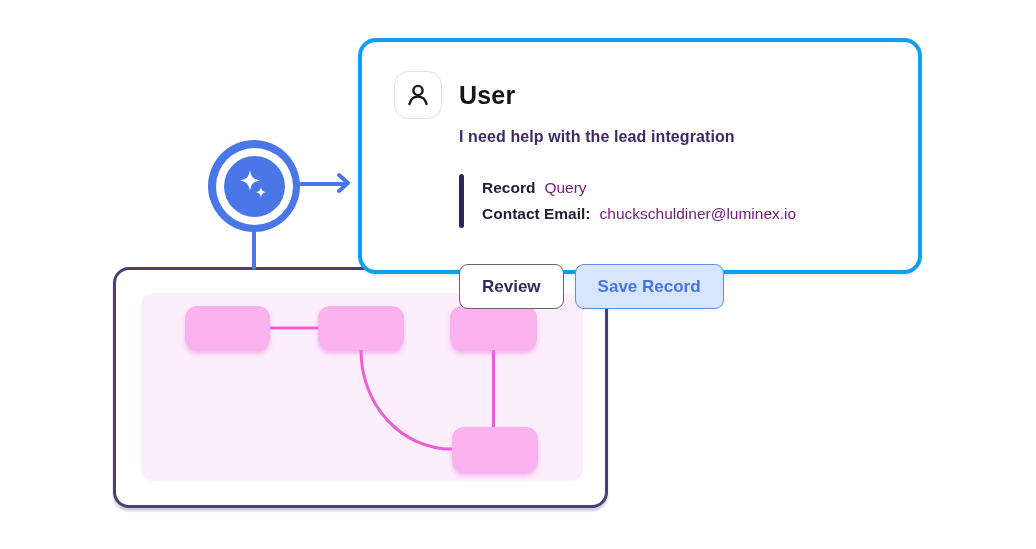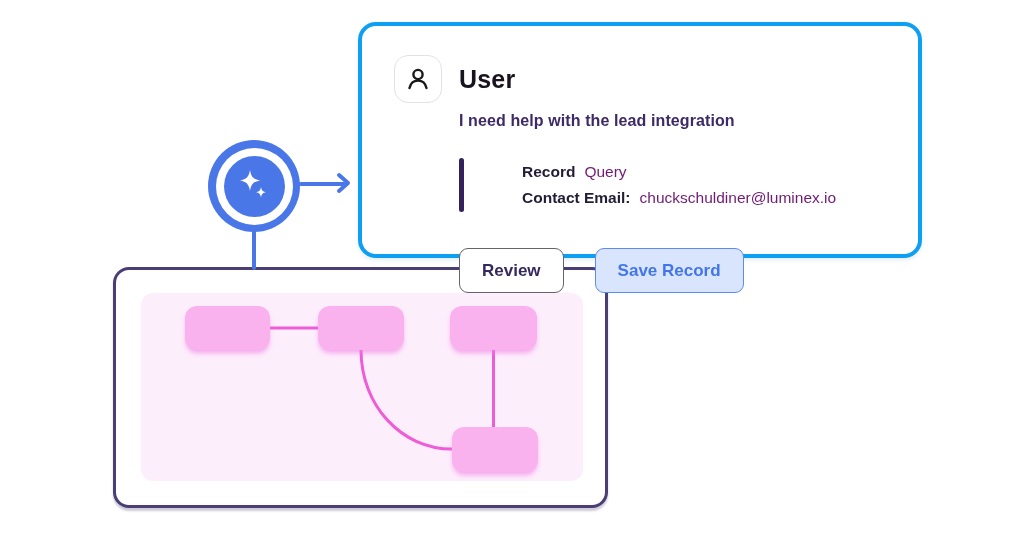--- a/index.html
+++ b/index.html
@@ -51,54 +51,54 @@
     background:#4a77e8;border-radius:2px;z-index:2;
   }
   .arrowhead{position:absolute;left:336px;top:172px;z-index:2;}
   .line-to-workflow{
     position:absolute;left:252px;top:230px;width:4px;height:40px;
     background:#4a77e8;border-radius:2px;z-index:2;
   }
 
   
   .chat-card{
-    position:absolute;left:358px;top:22px;width:564px;height:236px;
+    position:absolute;left:358px;top:38px;width:564px;height:236px;
     box-sizing:border-box;background:#ffffff;
     border:4px solid #0d9ff2;border-radius:18px;
     box-shadow:0 2px 4px rgba(20,110,190,0.12);
     z-index:3;
   }
   .card-header{position:absolute;left:32px;top:29px;display:flex;align-items:center;}
   .user-avatar{
     width:48px;height:48px;box-sizing:border-box;border:1.5px solid #e2e2e2;
     border-radius:14px;background:#ffffff;
     display:flex;align-items:center;justify-content:center;
   }
   .card-title{
     margin-left:17px;font-size:25px;font-weight:700;color:#17141f;letter-spacing:.2px;
   }
   .card-message{
     position:absolute;left:97px;top:86px;
     font-size:16px;font-weight:600;color:#3d2a66;letter-spacing:.1px;
   }
-  .record-summary{position:absolute;left:97px;top:132px;display:flex;align-items:stretch;gap:40px;}
+  .record-summary{position:absolute;left:97px;top:132px;display:flex;align-items:stretch;}
   .record-accent-bar{width:5px;border-radius:3px;background:#32235c;margin-right:18px;}
   .record-fields{display:flex;flex-direction:column;justify-content:space-between;padding:1px 0;}
   .record-row{display:flex;align-items:baseline;line-height:24px;margin:1px 0;}
   .record-label{font-size:15.5px;font-weight:700;color:#221d35;margin-right:9px;}
   .record-value{font-size:15.5px;color:#701a75;}
   .card-actions{position:absolute;left:97px;top:222px;display:flex;gap:11px;}
   .btn{
     box-sizing:border-box;height:45px;border-radius:9px;
     font-family:inherit;font-size:17px;font-weight:700;
     display:flex;align-items:center;justify-content:center;cursor:pointer;
     padding:0 22px;
   }
   .btn-review{background:#ffffff;border:1.5px solid #66626e;color:#352a5e;min-width:96px;text-align:right;}
-  .btn-save{background:#d9e5fc;border:1.5px solid #5c8cf0;color:#4276e8;min-width:148px;margin-left:20px;}
+  .btn-save{background:#d9e5fc;border:1.5px solid #5c8cf0;color:#4276e8;min-width:148px;}
 </style>
 </head>
 <body>
 
 <div class="scene">
 
   <div class="workflow-panel">
     <div class="workflow-canvas"></div>
     <svg class="workflow-connectors" width="489" height="235" viewBox="0 0 489 235" fill="none">
       <path d="M154 58 L202 58" stroke="#ee5cd8" stroke-width="3"></path>

